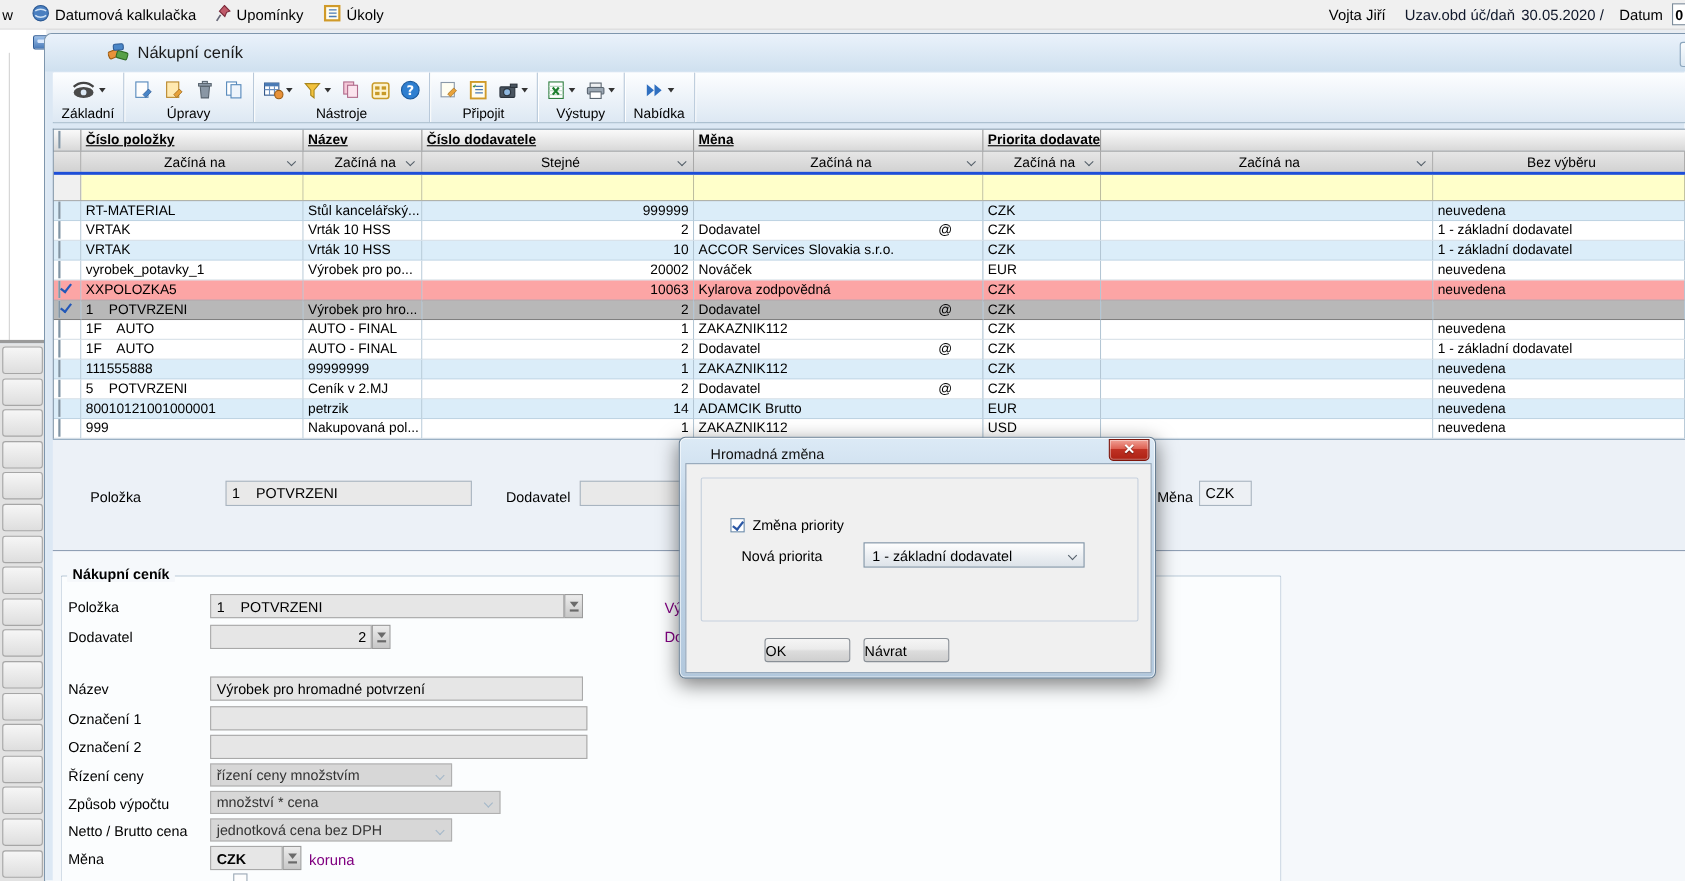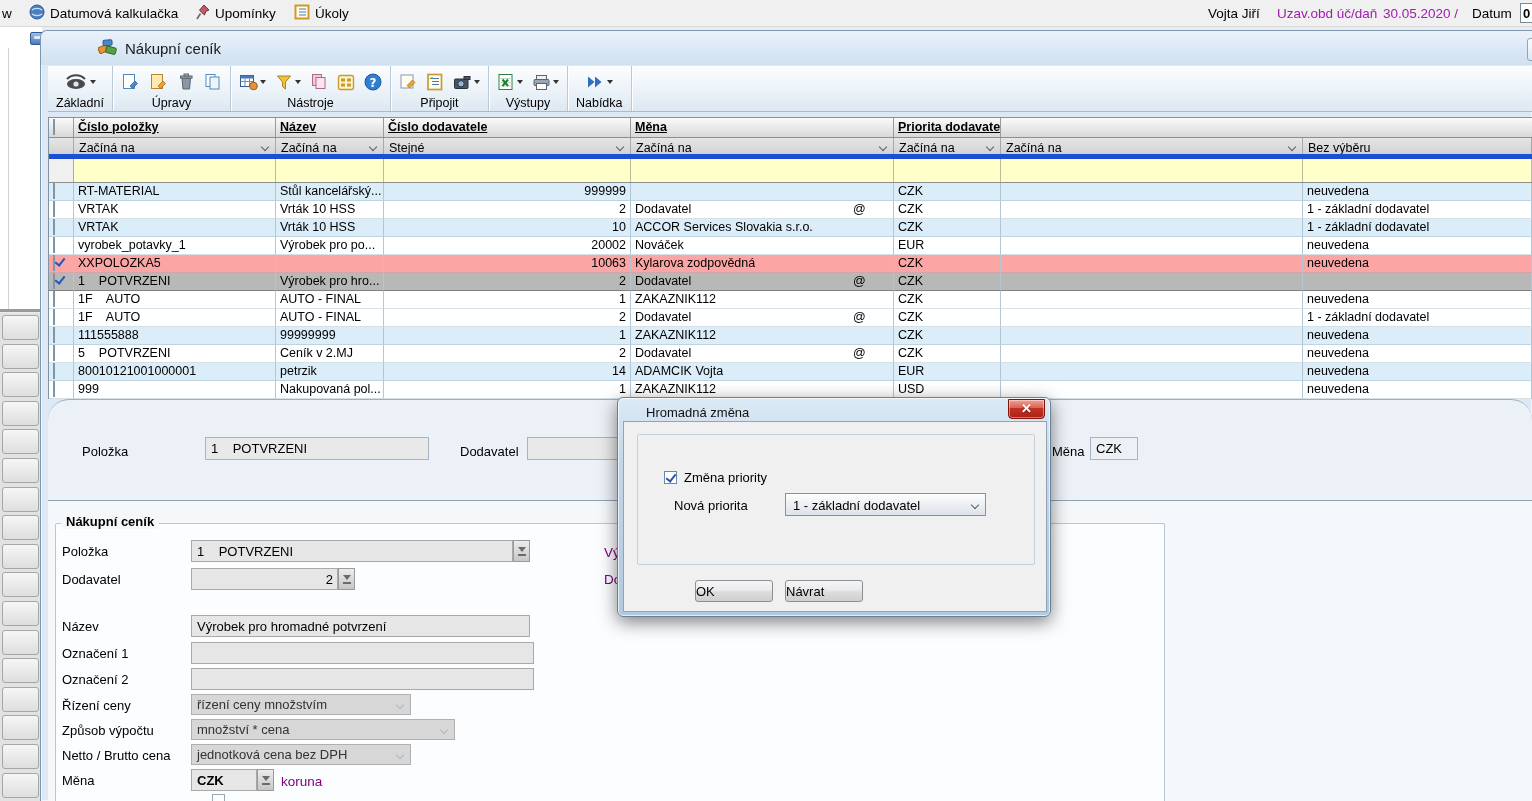--- a/index.html
+++ b/index.html
@@ -4,21 +4,21 @@
 <style>
   * { margin:0; padding:0; box-sizing:border-box; }
   html,body { width:1532px; height:801px; overflow:hidden; background:#e9edf2;
     font-family:"Liberation Sans", sans-serif; color:#000; }
 
   
   #topbar { position:absolute; left:0; top:0; width:1532px; height:27px;
     background:#f0f0f0; border-bottom:1px solid #d9d9d9; font-size:13.5px; }
   .tb-item { position:absolute; top:4px; display:flex; align-items:center; gap:5px; height:19px; cursor:default; }
   .tb-label { white-space:nowrap; }
-  .purple { color:#a21caf; }
+  .purple { color:#0f172a; }
   #datum-field { position:absolute; left:1520px; top:3px; width:20px; height:20px;
     background:#fff; border:1px solid #7a8a99; font-weight:bold; font-size:13px; padding:2px 0 0 2px; overflow:hidden; }
 
   
   #left-white { position:absolute; left:0; top:27px; width:42px; height:283px; background:#fff; }
   #left-line  { position:absolute; left:8px; top:48px; width:1px; height:261px; background:#d3d3d3; }
   #left-blue-btn { position:absolute; left:30px; top:32px; width:18px; height:13px; border-radius:2px;
     border:1px solid #2d5a94; background:linear-gradient(#9cc0ea,#4a7ab8); z-index:1; }
   #left-blue-btn::after{ content:""; position:absolute; left:3px; top:3px; width:10px; height:3px; background:#dceafd; border-radius:1px;}
   #left-divider { position:absolute; left:0; top:309px; width:42px; height:3px; background:#9a9a9a; }
@@ -47,21 +47,21 @@
   .tb-btn { display:flex; align-items:center; gap:2px; cursor:default; }
   .dd { width:0; height:0; border-left:3.5px solid transparent; border-right:3.5px solid transparent; border-top:4px solid #333; }
   .tb-group-label { font-size:12.5px; margin-top:1px; }
 
   
   #grid { position:absolute; left:48px; top:117px; width:1484px; height:282px; z-index:2;
     border-left:1px solid #7f93a5; border-top:1px solid #7f93a5; font-size:12.5px; }
   .g-row { display:grid; grid-template-columns:25px 202px 108px 247px 263px 107px 302px 229px; }
   .hdr { height:20px; background:linear-gradient(#fafafa,#d8d8d8); border-bottom:1px solid #8f8f8f; }
   .hdr .cell { font-weight:bold; border-right:1px solid #9a9a9a; padding:2px 0 0 4px; overflow:hidden; white-space:nowrap;text-decoration:underline; }
-  .flt { height:21px; background:#d8d8d8; border-bottom:5px solid #1d4ed8; }
+  .flt { height:21px; background:#d8d8d8; border-bottom:3px solid #1d4ed8;text-align:center; }
   .flt .cell { position:relative; border-right:1px solid #a9a9a9; padding:3px 0 0 5px; overflow:hidden; white-space:nowrap;
     background:linear-gradient(#e6e6e6,#d2d2d2); }
   .chev { position:absolute; right:7px; top:6px; width:6px; height:6px;
     border-right:1.5px solid #55606a; border-bottom:1.5px solid #55606a; transform:rotate(45deg); }
   .yel { height:24px; border-bottom:1px solid #8f8f8f; }
   .yel .cell { background:#ffffca; border-right:1px solid #bdbd9e; }
   .yel .cell:first-child { background:#f0f0f0; border-right:1px solid #a9a9a9; }
   .row { height:18px; }
   .row .cell { border-right:1px solid #b3c6d4; border-bottom:1px solid rgba(140,165,185,.35);
     padding:1px 0 0 4px; overflow:hidden; white-space:pre; }
@@ -72,21 +72,21 @@
   .bg-current .cell { background:#b8b8b8; border-bottom:1px solid #808080; }
   .bg-current { box-shadow:inset 0 1px 0 #7d7d7d; }
   .cbx { position:relative; width:12px; height:12px; margin:2px auto 0; background:#fdfdfd; border:1px solid #8295a5; }
   .cbx.checked::after { content:""; position:absolute; left:3px; top:0px; width:4px; height:8px;
     border-right:2px solid #2458b8; border-bottom:2px solid #2458b8; transform:rotate(38deg); }
   .at-sign { position:absolute; left:222px; top:1px; }
   .sup-cell { position:relative; }
 
   
   #detail { position:absolute; left:48px; top:399px; width:1484px; height:402px; background:#ecf1f7;
-    border-top:1px solid #9ab0c4; z-index:2; font-size:13px;border-radius:21px; }
+    border-top:1px solid #9ab0c4; z-index:2; font-size:13px; }
   .lbl { position:absolute; white-space:nowrap; }
   .field { position:absolute; height:23px; background:#e9e9e9; border:1px solid #a8b4c0;
     padding:3px 0 0 5px; white-space:pre; overflow:hidden; }
   #tabs { position:absolute; left:7px; top:77px; height:24px; display:flex; align-items:flex-end; }
   .tab { border:1px solid #90a0b5; border-bottom:none; padding:3px 9px 2px; font-size:13px;
     background:#e6ecf3; display:flex; align-items:center; gap:5px; height:21px; border-radius:2px 2px 0 0; }
   .tab.active { background:#f5f8fb; font-weight:bold; height:25px; padding-top:5px; }
   #tab-content { position:absolute; left:0; top:100px; width:1484px; height:302px; background:#f5f8fb;
     border-top:1px solid #90a0b5; }
   #groupbox { position:absolute; left:7px; top:22px; width:1110px; height:280px;
@@ -486,21 +486,21 @@
       <div class="cell sup-cell"><span>Dodavatel</span><span class="at-sign">@</span></div>
       <div class="cell">CZK</div>
       <div class="cell"></div>
       <div class="cell">neuvedena</div>
     </div>
     <div class="g-row row bg-alt">
       <div class="cell"><span class="cbx"></span></div>
       <div class="cell">80010121001000001</div>
       <div class="cell">petrzik</div>
       <div class="cell num">14</div>
-      <div class="cell sup-cell"><span>ADAMCIK Vojta</span></div>
+      <div class="cell sup-cell"><span>ADAMCIK Brutto</span></div>
       <div class="cell">EUR</div>
       <div class="cell"></div>
       <div class="cell">neuvedena</div>
     </div>
     <div class="g-row row bg-white">
       <div class="cell"><span class="cbx"></span></div>
       <div class="cell">999</div>
       <div class="cell">Nakupovaná pol...</div>
       <div class="cell num">1</div>
       <div class="cell sup-cell"><span>ZAKAZNIK112</span></div>

